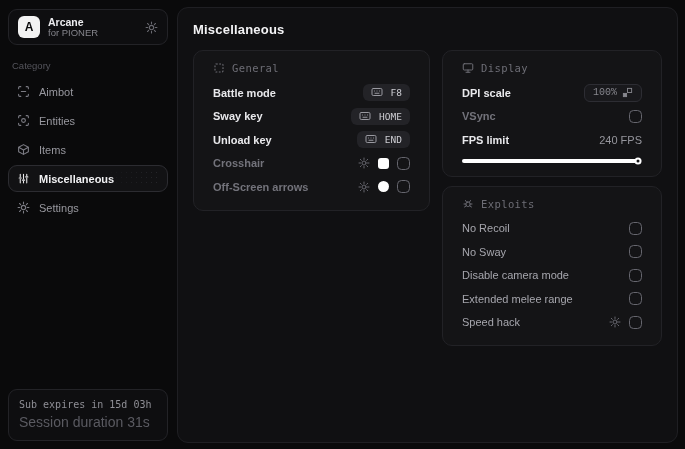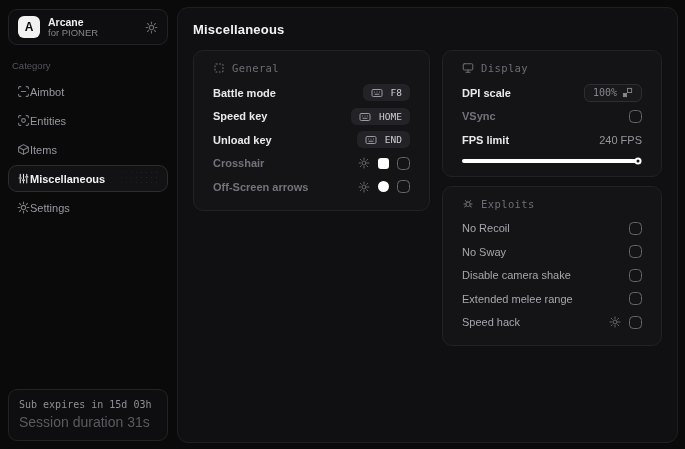--- a/index.html
+++ b/index.html
@@ -27,21 +27,21 @@
   }
   .brand-text { flex:1; line-height:1.15; }
   .brand-name { font-size:10.5px; font-weight:bold; color:#ececef; }
   .brand-sub  { font-size:9.5px; color:#85858c; }
   .brand-gear { color:#6a6a71; display:flex; }
 
   .category-label { margin:15px 4px 7px; font-size:9.5px; color:#55555c; }
 
   .nav { display:flex; flex-direction:column; gap:2px; }
   .nav-item {
-    display:flex; align-items:center; 
+    display:flex; align-items:center; gap:9px;
     height:27px; padding:0 8px; border:1px solid transparent;
     border-radius:9px; color:#98989f; font-size:11px; position:relative;
     cursor:pointer;
   }
   .nav-item .nicon { display:flex; color:#7c7c84; }
   .nav-item.active { color:#f1f1f3; font-weight:bold; border-color:#2c2c31; background:#121214; }
   .nav-item.active .nicon { color:#e8e8ea; }
   .nav-dots {
     position:absolute; right:6px; top:4px; bottom:4px; width:62px;
     background-image:radial-gradient(#3a3a41 0.8px, transparent 0.9px);
@@ -81,30 +81,30 @@
   }
   .card-header .hicon { display:flex; color:#6d6d75; }
 
   .row { display:flex; align-items:center; justify-content:space-between; height:23.5px; }
   .row-label { font-size:11px; font-weight:bold; color:#e9e9ec; }
   .row-label.dim { color:#73737b; font-weight:bold; }
   .row-label.mid { color:#a6a6ad; font-weight:normal; }
   .row-right { display:flex; align-items:center; gap:8px; }
 
   .key-chip {
-    display:flex; align-items:flex-end; gap:8px;
+    display:flex; align-items:flex-start; gap:8px;
     background:#232327; border-radius:6px; padding:3px 8px;
     color:#cdcdd3; font-size:9.5px; cursor:pointer;
   }
   .key-chip .kicon { display:flex; color:#9a9aa1; }
 
   .dpi-chip {
     display:flex; align-items:center; gap:5px;
     background:#19191c; border:1px solid #2d2d33; border-radius:6px;
-    padding:2.5px 8px; color:#86868d; font-size:10px; cursor:pointer;
+    padding:2.5px 8px; color:#86868d; font-size:10px; cursor:pointer;font-family:Liberation Mono, monospace;
   }
   .dpi-chip .sicon { display:flex; color:#86868d; }
 
   .checkbox {
     width:13px; height:13px; border:1.5px solid #66666e; border-radius:4.5px;
     background:transparent; cursor:pointer; flex:0 0 auto;
   }
   .swatch { width:11px; height:11px; background:#ffffff; cursor:pointer; flex:0 0 auto; }
   .swatch.square { border-radius:3px; }
   .swatch.circle { border-radius:50%; }
@@ -223,21 +223,21 @@
               <svg width="12" height="10" viewBox="0 0 24 20" fill="none" stroke="currentColor" stroke-width="2" stroke-linecap="round">
                 <rect x="2" y="3" width="20" height="14" rx="2.5"></rect>
                 <path d="M7 8h.01M12 8h.01M17 8h.01M8 12.5h8"></path>
               </svg>
             </span>
             <span>F8</span>
           </span>
         </div>
 
         <div class="row">
-          <span class="row-label">Speed key</span>
+          <span class="row-label">Sway key</span>
           <span class="key-chip mono">
             <span class="kicon">
               <svg width="12" height="10" viewBox="0 0 24 20" fill="none" stroke="currentColor" stroke-width="2" stroke-linecap="round">
                 <rect x="2" y="3" width="20" height="14" rx="2.5"></rect>
                 <path d="M7 8h.01M12 8h.01M17 8h.01M8 12.5h8"></path>
               </svg>
             </span>
             <span>HOME</span>
           </span>
         </div>
@@ -343,21 +343,21 @@
           <span class="row-label mid">No Recoil</span>
           <span class="checkbox"></span>
         </div>
 
         <div class="row">
           <span class="row-label mid">No Sway</span>
           <span class="checkbox"></span>
         </div>
 
         <div class="row">
-          <span class="row-label mid">Disable camera shake</span>
+          <span class="row-label mid">Disable camera mode</span>
           <span class="checkbox"></span>
         </div>
 
         <div class="row">
           <span class="row-label mid">Extended melee range</span>
           <span class="checkbox"></span>
         </div>
 
         <div class="row">
           <span class="row-label mid">Speed hack</span>

